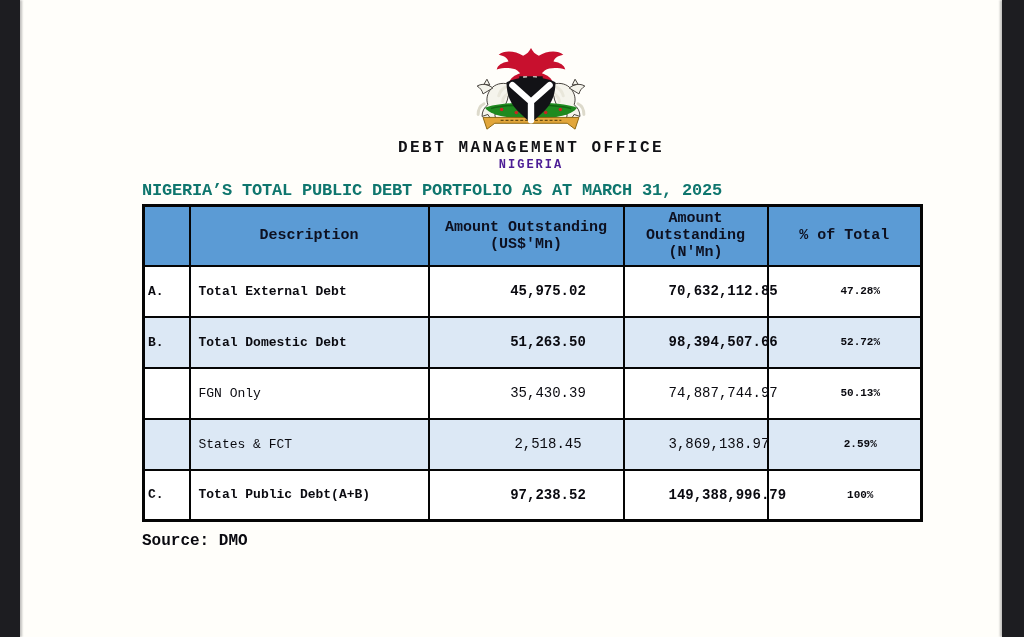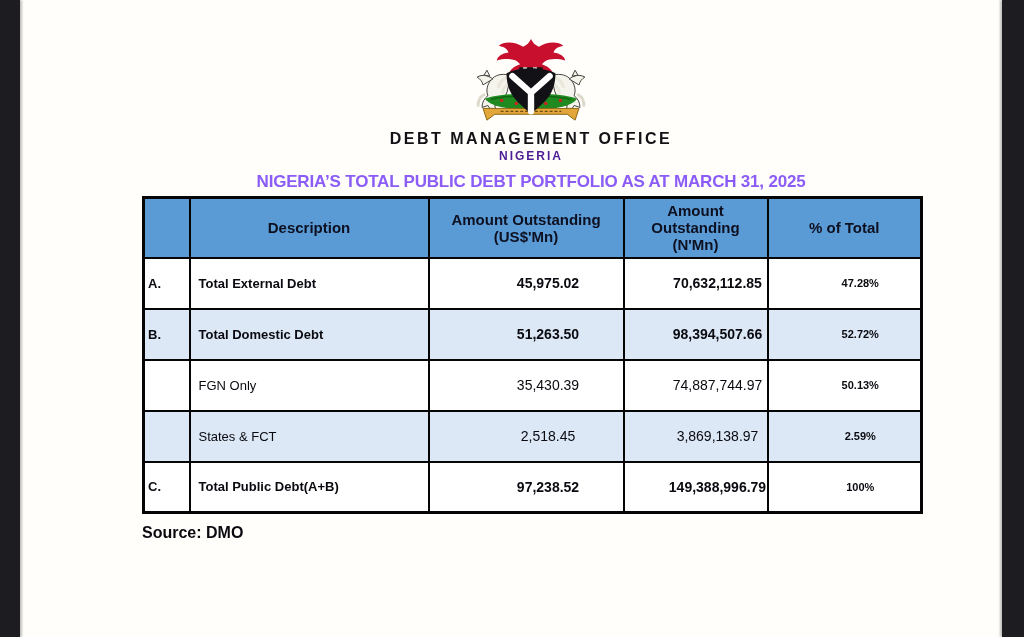--- a/index.html
+++ b/index.html
@@ -10,40 +10,40 @@
     color: #0a0a10;
     position: relative;
   }
   .edge {
     position: absolute; top: 0; bottom: 0;
     background: #1d1d21; z-index: 5;
   }
   .edge-left  { left: 0;  width: 20px; box-shadow: 2px 0 2px rgba(120,120,120,.45); }
   .edge-right { right: 0; width: 22px; box-shadow: -2px 0 2px rgba(120,120,120,.45); }
 
-  .doc { position: absolute; left: 142px; top: 0; width: 778px; }
+  .doc { position: absolute; left: 142px; top: 9px; width: 778px; font-family: Liberation Mono, monospace; }
 
   .logo-block { text-align: center; padding-top: 34px; }
   .logo-block svg { display: block; margin: 0 auto; }
   .org-name {
     margin-top: 2px;
     font-size: 16px; font-weight: 700; letter-spacing: 2.5px;
     color: #121216;
   }
   .org-country {
     margin-top: 1px;
     font-size: 12px; font-weight: 700; letter-spacing: 2px;
     color: #4c1d95;
   }
 
   .doc-title {
     margin-top: 9px;
-    text-align: center;
+    text-align: left;
     font-size: 17px; font-weight: 700; letter-spacing: -0.2px;
-    color: #8b5cf6;
+    color: #0f766e;
     white-space: nowrap;
   }
 
   table.debt-table {
     margin-top: 4px;
     border-collapse: collapse;
     table-layout: fixed;
     width: 778px;
     border: 3px solid #050505;
   }

